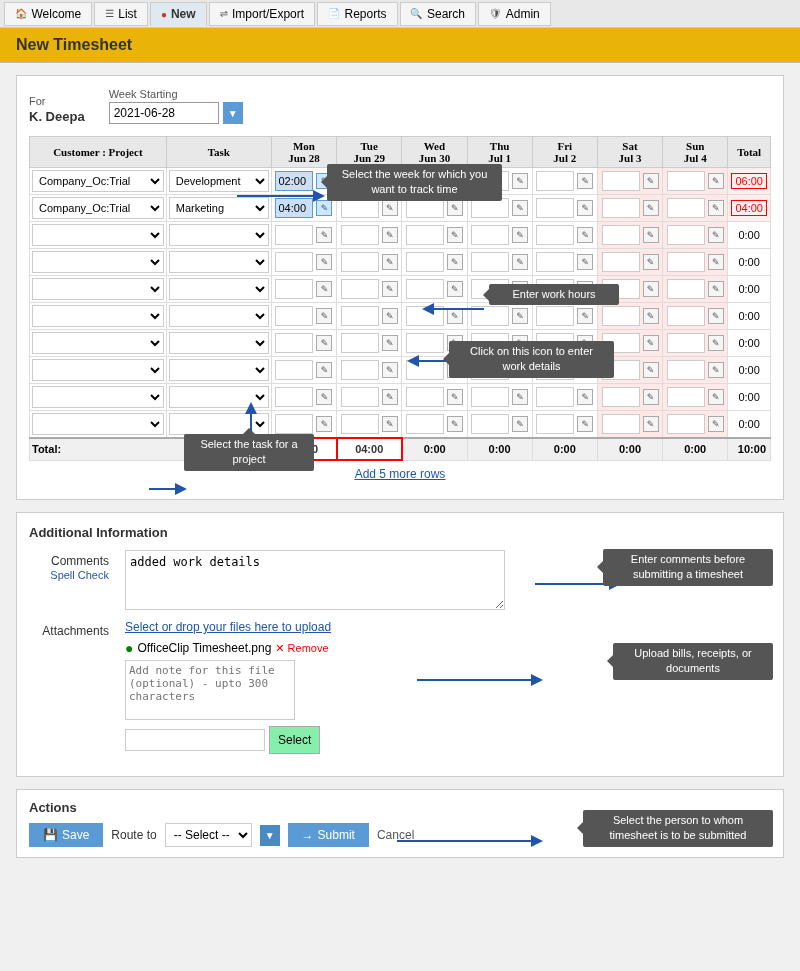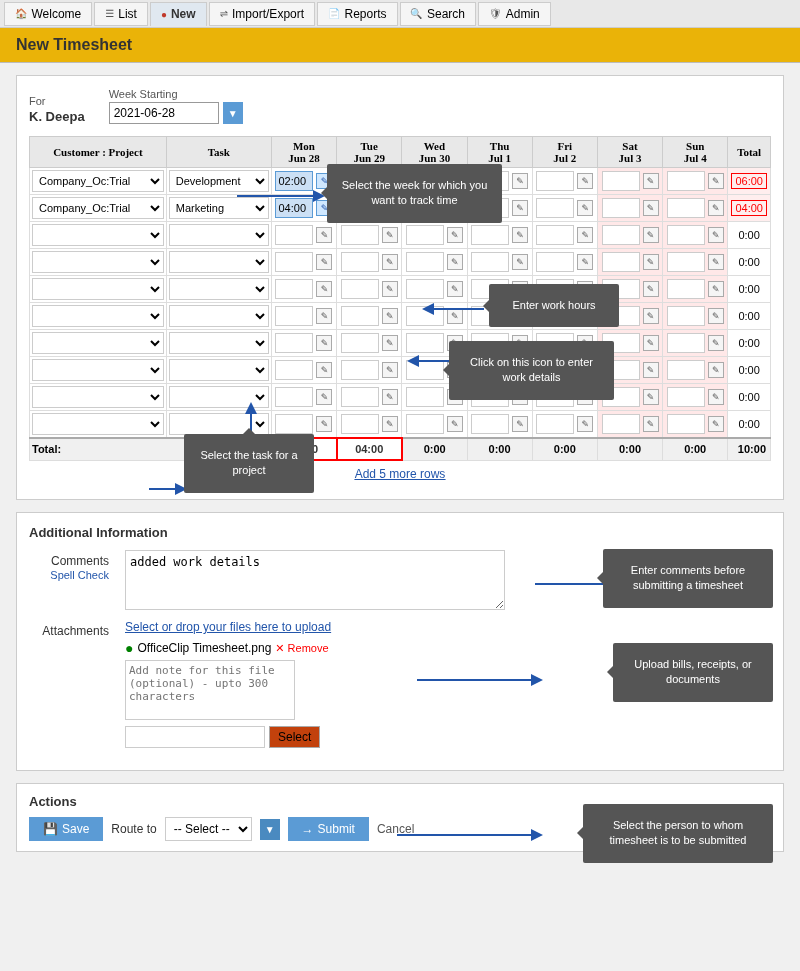--- a/index.html
+++ b/index.html
@@ -109,21 +109,21 @@
       cursor: pointer;
       font-size: 10px;
       height: 22px;
     }
 
     
     .callout-box {
       position: absolute;
       background: #555;
       color: white;
-      padding: 14px 10px;
+      padding: 3px 10px;
       font-size: 11px;
       text-align: center;
       border-radius: 2px;
       line-height: 1.4;
       z-index: 10;
     }
     .callout-box::before {
       content: '';
       position: absolute;
       border: 6px solid transparent;
@@ -315,26 +315,26 @@
       gap: 4px;
     }
     .file-input-text {
       width: 140px;
       height: 22px;
       border: 1px solid #ccc;
       padding: 2px;
       font-size: 11px;
     }
     .select-btn {
-      background: #c2410c;
+      background: #86efac;
       border: 1px solid #aaa;
       padding: 2px 8px;
       cursor: pointer;
       font-size: 12px;
-      height: 22px;
+      height: 28px;
     }
 
     
     .actions-section {
       background: #fff;
       border: 1px solid #ccc;
       padding: 10px 12px;
       position: relative;
     }
     .actions-title {

